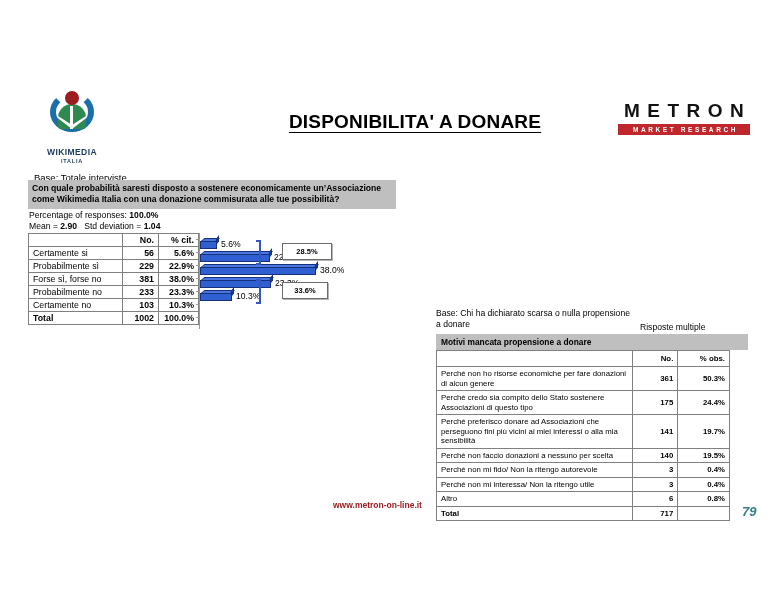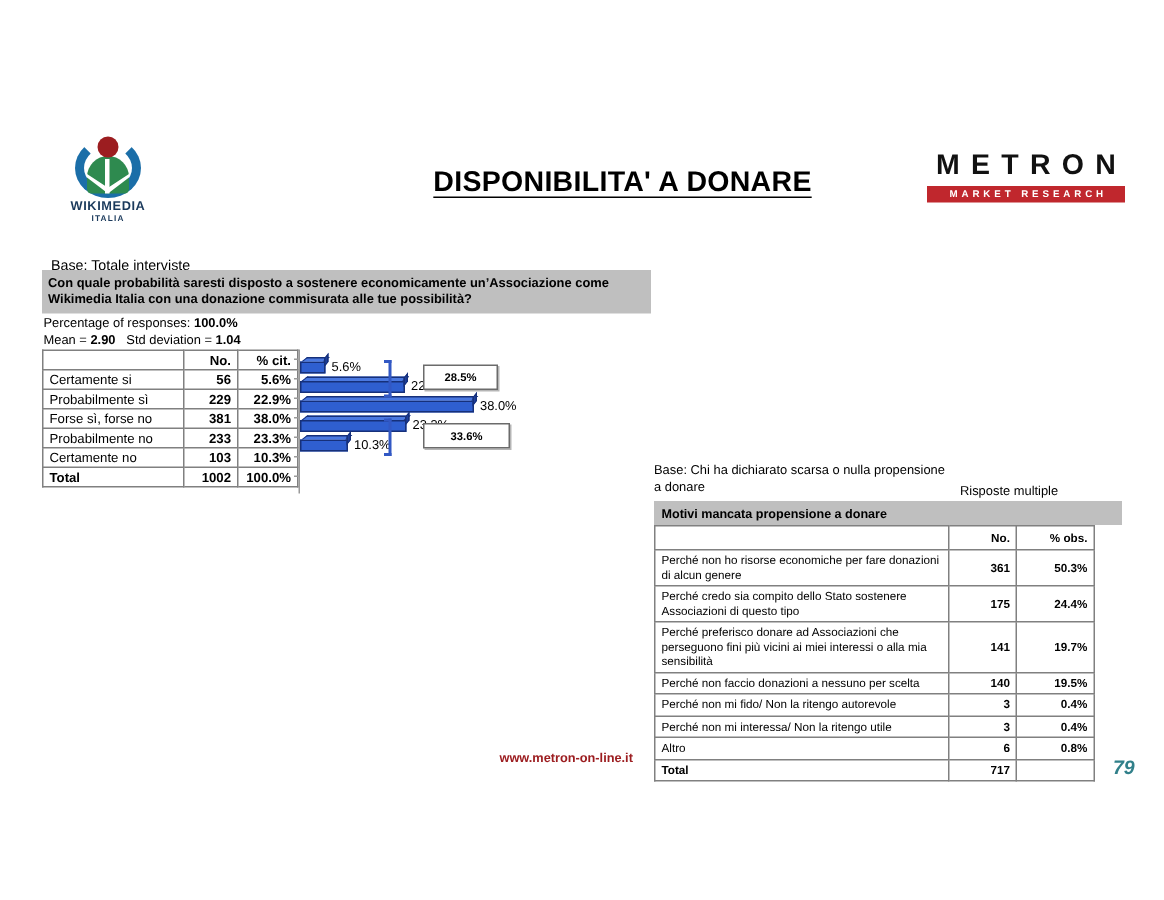--- a/index.html
+++ b/index.html
@@ -83,21 +83,21 @@
     height: 13px;
     background: #ffffff;
     clip-path: polygon(0 0, 50% 70%, 100% 0, 100% 18%, 50% 100%, 0 18%);
   }
   #wikimedia-logo .wm-name {
     text-align: center;
     font-size: 8.5px;
     font-weight: bold;
     letter-spacing: 0.4px;
     color: #1b3a5c;
-    margin-top: 0;
+    margin-top: 15px;
   }
   #wikimedia-logo .wm-sub {
     text-align: center;
     font-size: 5.5px;
     font-weight: bold;
     letter-spacing: 0.8px;
     color: #1b3a5c;
     margin-top: 1px;
   }
 
@@ -145,21 +145,21 @@
     position: absolute;
     left: 34px;
     top: 172px;
     font-size: 9.5px;
   }
 
   #question-banner {
     position: absolute;
     left: 28px;
     top: 180px;
-    width: 406px;
+    width: 368px;
     background: #bfbfbf;
     padding: 3px 4px 4px 4px;
     box-sizing: border-box;
     font-size: 8.6px;
     font-weight: bold;
     line-height: 11px;
   }
 
   #stats-line {
     position: absolute;
@@ -477,21 +477,21 @@
       <div class="bar-top"></div>
       <div class="bar-side"></div>
     </div>
     <div class="bar-value" style="left:36px;">10.3%</div>
   </div>
 
   <div class="bracket" style="left:60px; top:7px; height:25px;"></div>
   <div class="bracket" style="left:60px; top:46px; height:25px;"></div>
 
   <div class="callout" style="left:86px; top:10px; width:50px;">28.5%</div>
-  <div class="callout" style="left:86px; top:49px; width:58px;">33.6%</div>
+  <div class="callout" style="left:86px; top:49px; width:46px;">33.6%</div>
 </div>
 
 <div id="base-note-right">Base: Chi ha dichiarato scarsa o nulla propensione a donare</div>
 <div id="multi-note">Risposte multiple</div>
 <div id="right-banner">Motivi mancata propensione a donare</div>
 
 <table id="right-table">
   <tbody>
       <tr>
     <th class="r-lbl"></th>

